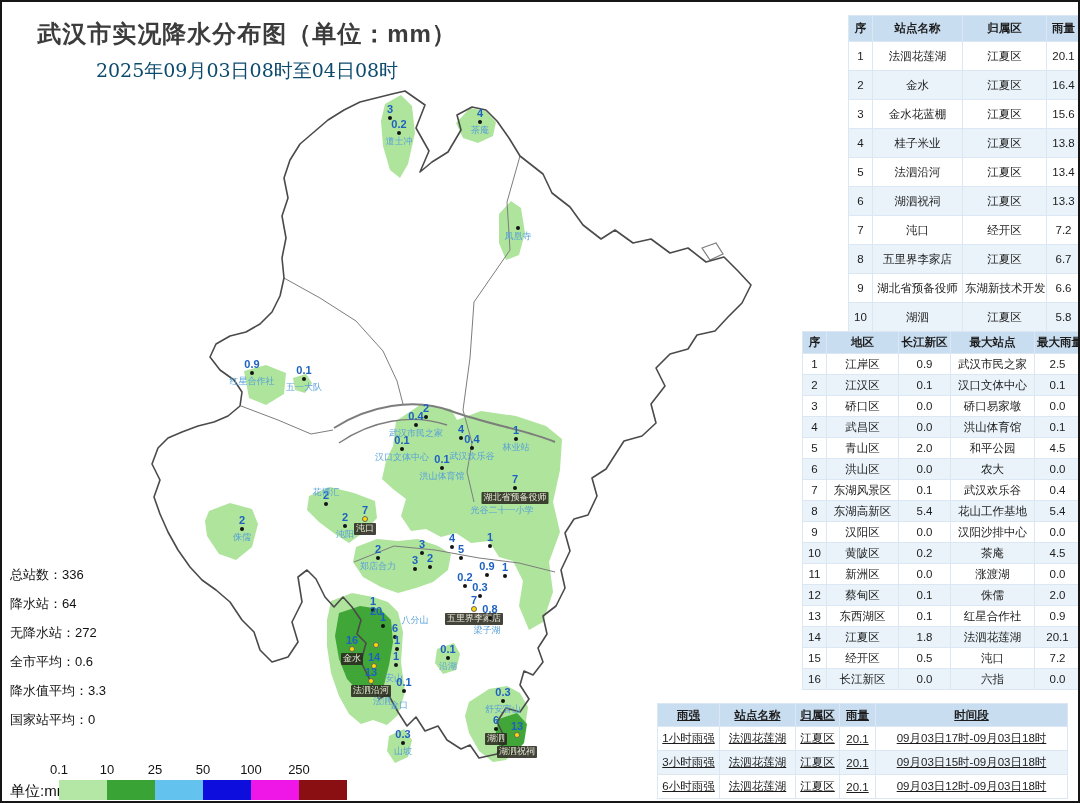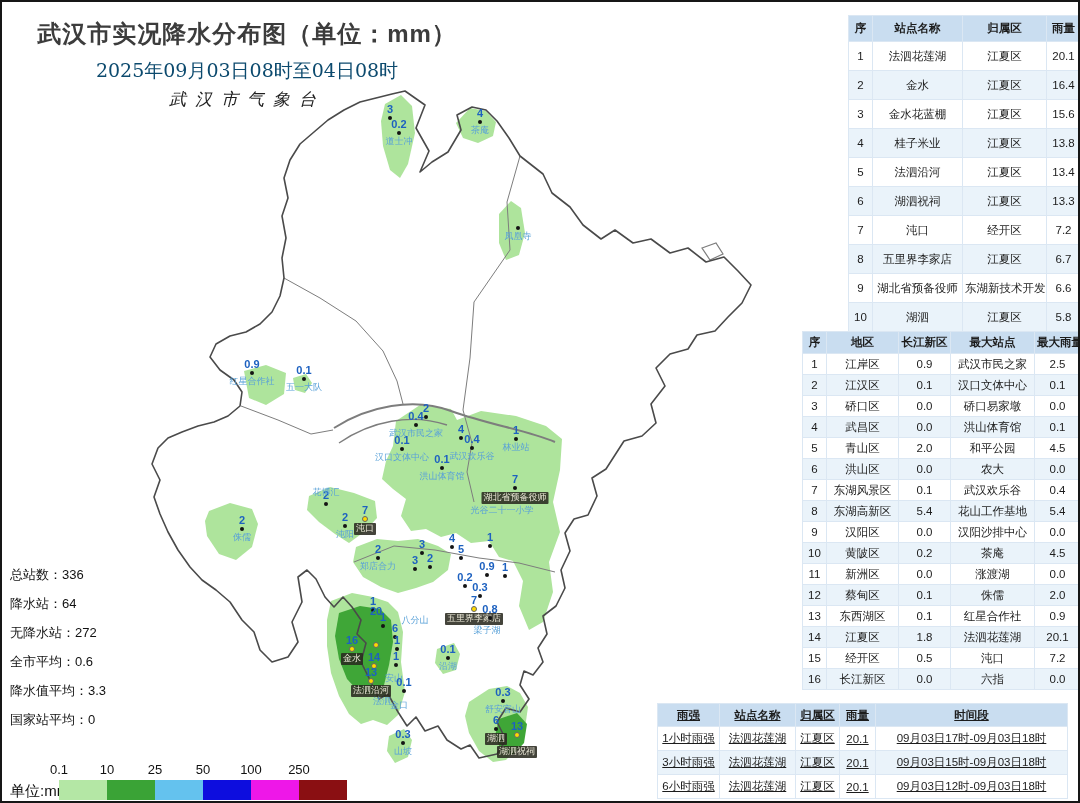--- a/index.html
+++ b/index.html
@@ -48,21 +48,20 @@
            line-height:1.1;white-space:nowrap;}
   .stn-name.badge{background:rgba(42,42,32,0.88);color:#ece9d8;padding:1px 2px;border-radius:1px;}
 </style>
 </head>
 <body>
 
 <div class="page">
 
   <div class="title">武汉市实况降水分布图（单位：mm）</div>
   <div class="subtitle">2025年09月03日08时至04日08时</div>
-  <div class="agency">武汉市气象台</div>
 
   <div class="map-box">
     <svg width="700" height="715" viewBox="70 85 700 715">
       <path fill="#ffffff" stroke="none" d="M403,89 L423,103 L414,126 L427,149 L418,170 L430,160 L446,150 L459,128 L455,113 L470,105 L484,108 L495,119 L507,136 L518,154 L541,172 L550,191 L568,205 L581,223 L599,237 L613,228 L631,241 L649,237 L668,251 L686,246 L704,260 L722,255 L736,269 L749,283 L740,301 L726,315 L713,329 L695,333 L686,347 L668,352 L654,366 L663,384 L649,402 L654,421 L640,434 L622,439 L613,453 L604,467 L590,476 L595,494 L586,513 L572,517 L563,531 L568,549 L559,568 L563,586 L554,604 L541,614 L545,632 L536,646 L541,660 L531,673 L522,669 L518,683 L527,697 L518,710 L504,706 L495,720 L504,738 L495,752 L477,756 L468,743 L459,747 L445,738 L436,724 L423,729 L414,715 L405,724 L396,710 L386,692 L377,697 L368,678 L359,660 L364,641 L355,632 L359,618 L350,605 L341,595 L332,605 L323,595 L314,577 L305,568 L296,575 L300,600 L290,620 L296,640 L286,655 L270,660 L258,648 L252,630 L240,618 L228,600 L214,588 L200,578 L188,565 L176,548 L166,530 L158,512 L152,495 L158,478 L150,462 L156,446 L166,436 L180,430 L196,424 L212,420 L226,414 L238,404 L240,390 L232,378 L218,368 L208,355 L214,342 L228,334 L244,330 L258,322 L270,310 L278,294 L282,276 L280,256 L284,236 L280,214 L286,196 L282,176 L288,158 L298,142 L312,130 L326,118 L342,108 L358,100 L374,96 L390,92 Z"></path>
       <g id="patch-layer">
           <polygon points="383,102 399,93 410,104 413,131 406,162 398,176 388,168 381,144 379,119" fill="#aee49c"></polygon>
           <polygon points="454,121 468,106 484,109 494,120 491,134 476,141 461,136" fill="#aee49c"></polygon>
           <polygon points="497,212 509,199 519,206 523,231 517,253 504,258 497,241" fill="#aee49c"></polygon>
           <polygon points="242,369 264,363 284,371 282,392 264,403 247,396" fill="#aee49c"></polygon>
           <polygon points="291,376 304,372 310,381 303,391 293,388" fill="#aee49c"></polygon>

